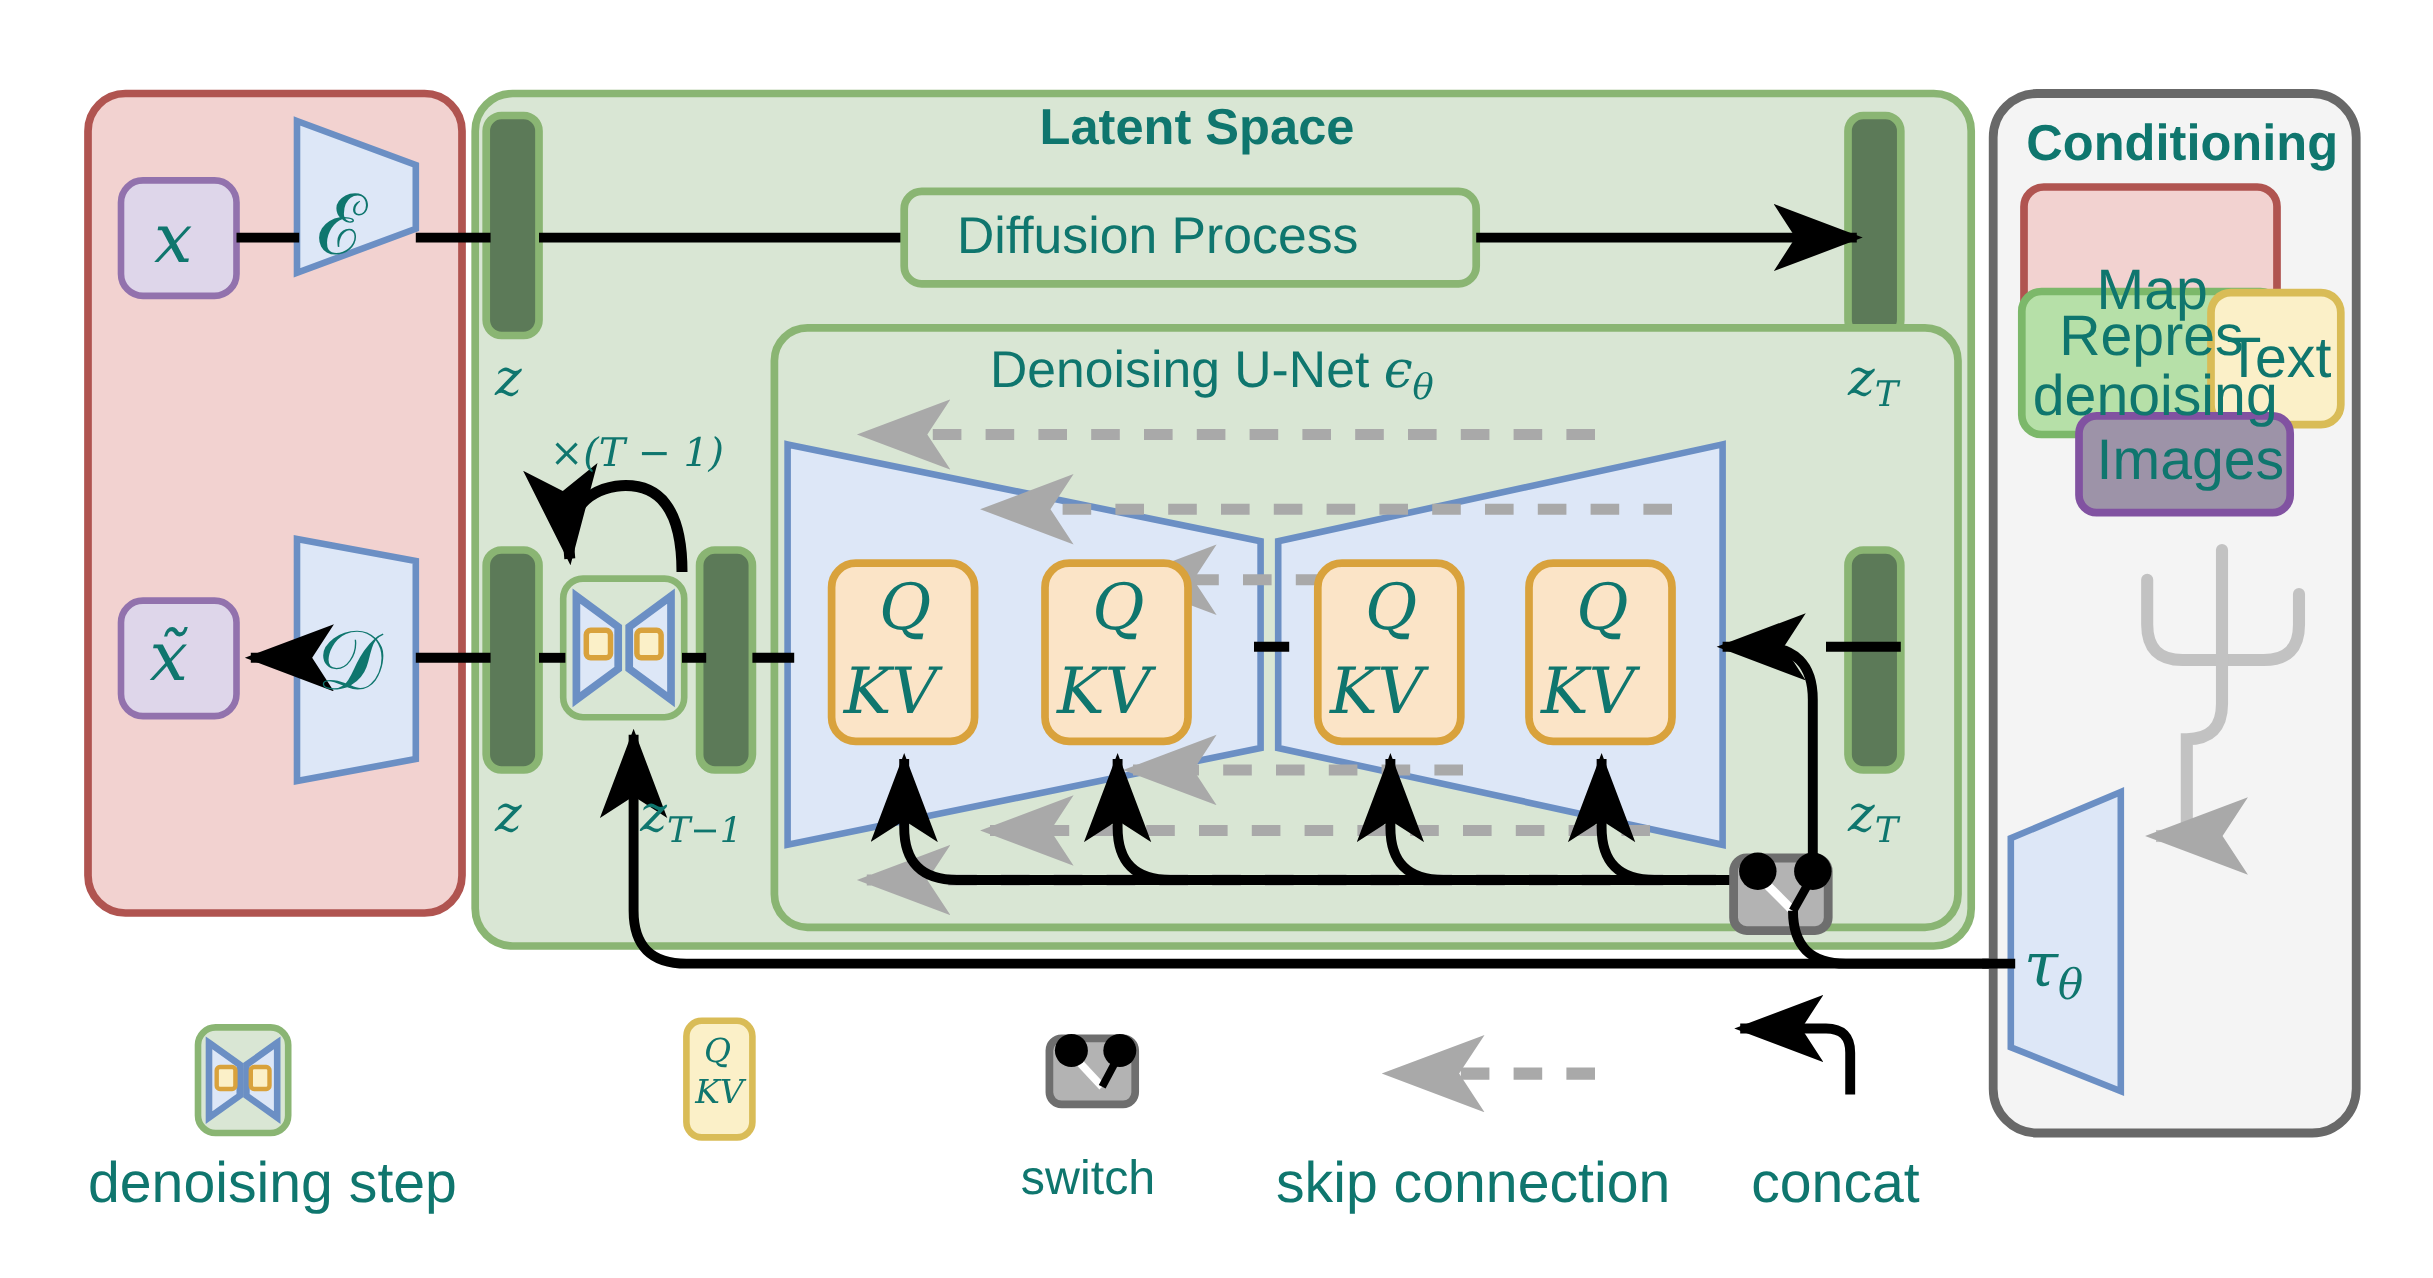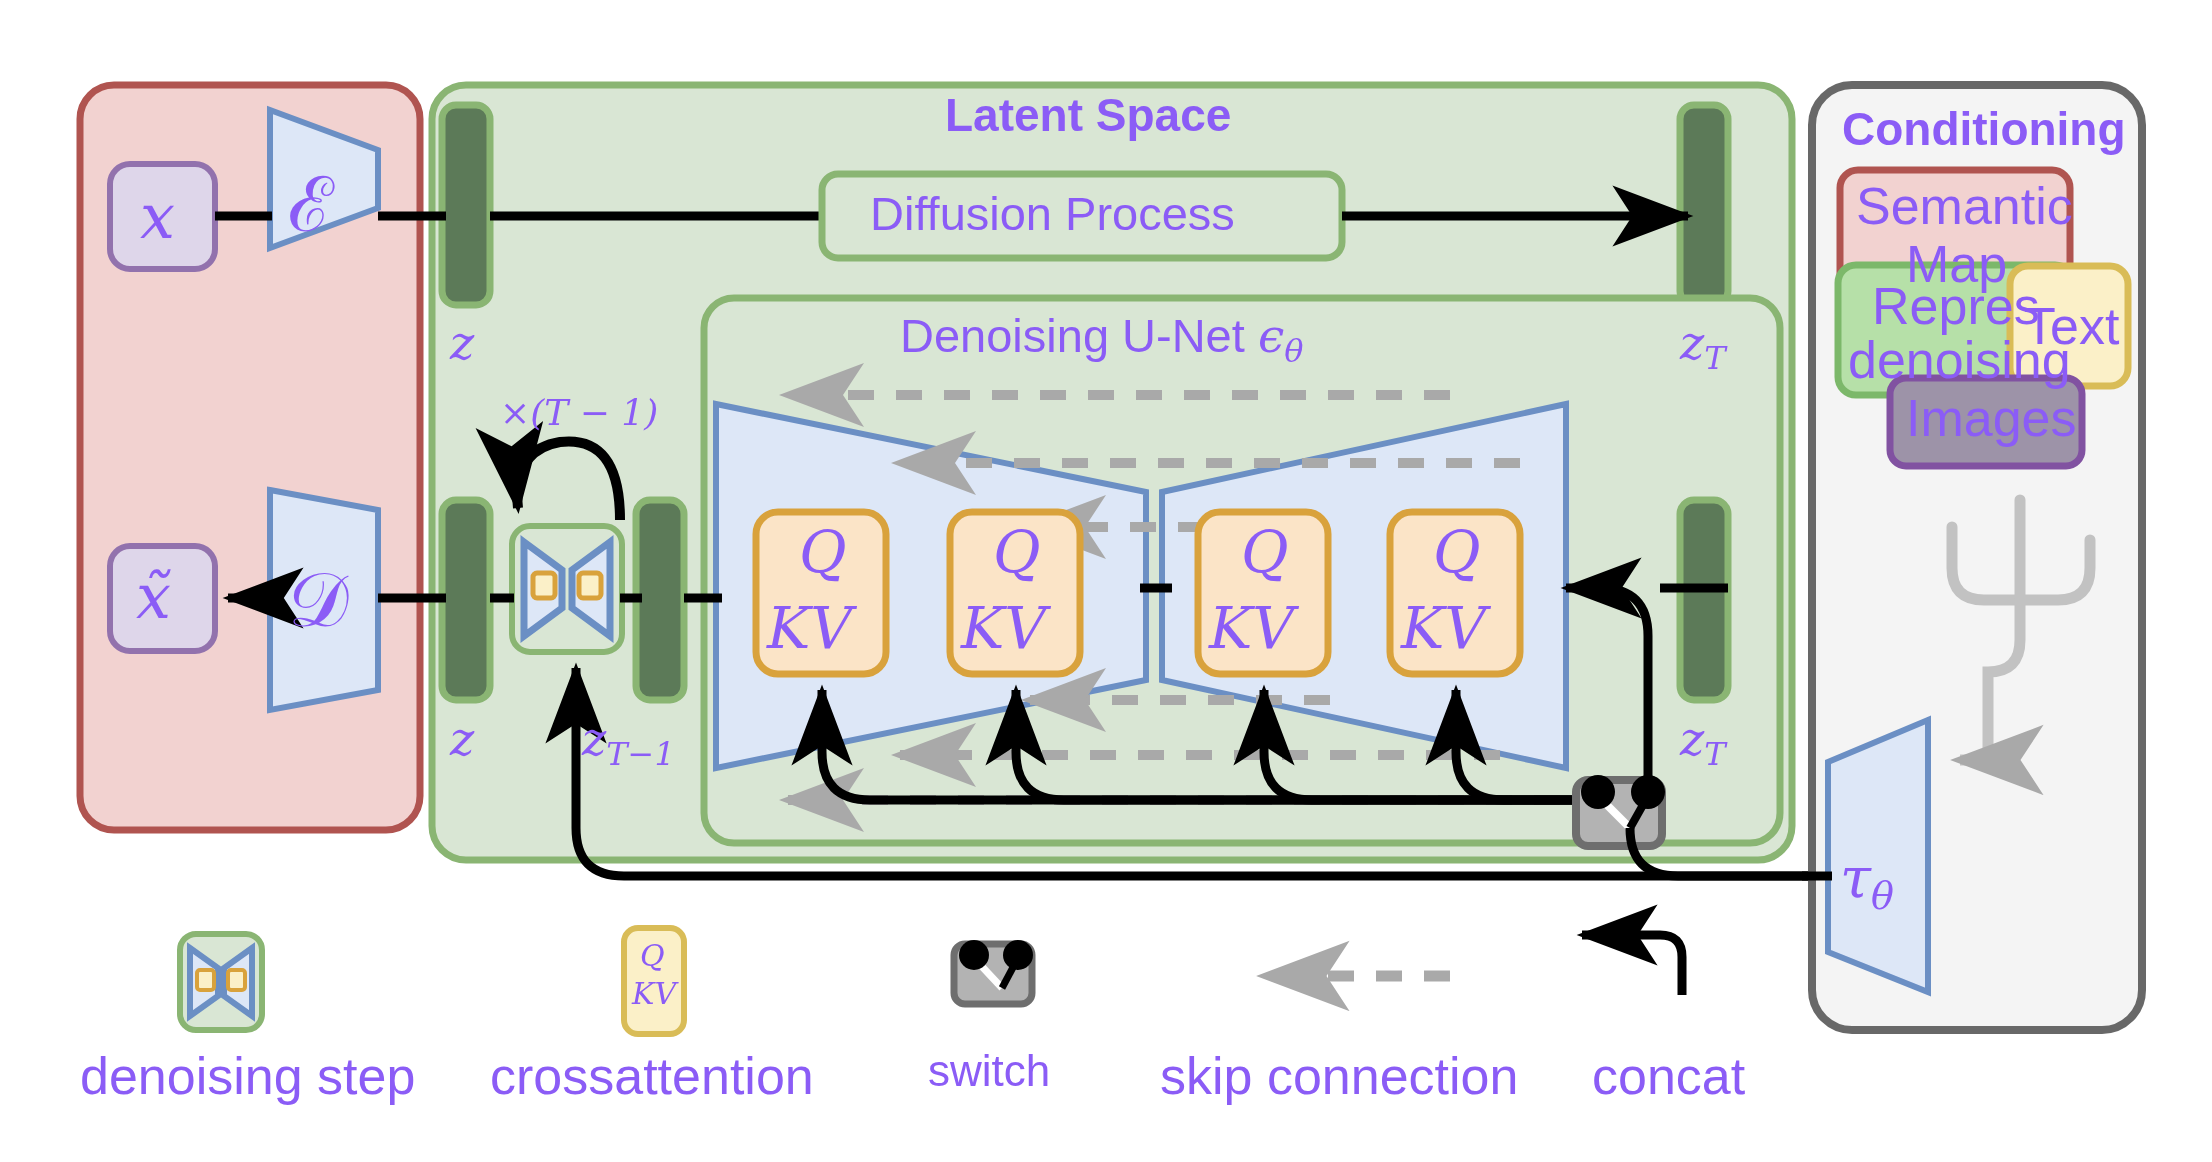--- a/index.html
+++ b/index.html
@@ -1,19 +1,19 @@
 <!DOCTYPE html>
 <html><head>
 <meta charset="utf-8">
 <style>
   html,body{margin:0;padding:0;background:#ffffff;}
   body{width:2212px;height:1162px;font-family:"Liberation Sans",sans-serif;}
   #stage{position:relative;width:2212px;height:1162px;overflow:hidden;background:#fff;}
   #svg-layer{position:absolute;left:0;top:0;width:2212px;height:1162px;}
-  .lbl{position:absolute;color:#8b5cf6;white-space:nowrap;}
+  .lbl{position:absolute;color:#0f766e;white-space:nowrap;}
   .bold{font-weight:bold;}
   .math{font-family:"DejaVu Serif",serif;font-style:italic;}
   .mathup{font-family:"DejaVu Serif",serif;}
 </style>
 </head>
 <body>
 
 <div id="stage">
 
   <svg id="svg-layer" viewBox="0 0 2212 1162" xmlns="http://www.w3.org/2000/svg">
@@ -234,29 +234,27 @@
   <div class="lbl math" style="left:799px;top:518px;font-size:58px;">Q</div>
   <div class="lbl math" style="left:767px;top:594px;font-size:58px;">KV</div>
   <div class="lbl math" style="left:993px;top:518px;font-size:58px;">Q</div>
   <div class="lbl math" style="left:961px;top:594px;font-size:58px;">KV</div>
   <div class="lbl math" style="left:1241px;top:518px;font-size:58px;">Q</div>
   <div class="lbl math" style="left:1209px;top:594px;font-size:58px;">KV</div>
   <div class="lbl math" style="left:1433px;top:518px;font-size:58px;">Q</div>
   <div class="lbl math" style="left:1401px;top:594px;font-size:58px;">KV</div>
 
   <div class="lbl bold" style="left:1842px;top:102px;font-size:46px;">Conditioning</div>
-  <div class="lbl" style="left:1856px;top:176px;font-size:52px;">Semantic</div>
   <div class="lbl" style="left:1906px;top:234px;font-size:52px;">Map</div>
   <div class="lbl" style="left:2024px;top:296px;font-size:52px;">Text</div>
   <div class="lbl" style="left:1872px;top:276px;font-size:52px;">Repres</div>
   <div class="lbl" style="left:1848px;top:330px;font-size:52px;">denoising</div>
   <div class="lbl" style="left:1906px;top:388px;font-size:52px;">Images</div>
   <div class="lbl math" style="left:1840px;top:845px;font-size:56px;">τ<sub style="font-size:38px;">θ</sub></div>
 
   <div class="lbl" style="left:80px;top:1046px;font-size:52px;">denoising step</div>
-  <div class="lbl" style="left:490px;top:1046px;font-size:52px;">crossattention</div>
   <div class="lbl" style="left:928px;top:1046px;font-size:44px;">switch</div>
   <div class="lbl" style="left:1160px;top:1046px;font-size:52px;">skip connection</div>
   <div class="lbl" style="left:1592px;top:1046px;font-size:52px;">concat</div>
   <div class="lbl math" style="left:640px;top:938px;font-size:30px;">Q</div>
   <div class="lbl math" style="left:632px;top:976px;font-size:30px;">KV</div>
 
 </div>
 
 </body></html>

